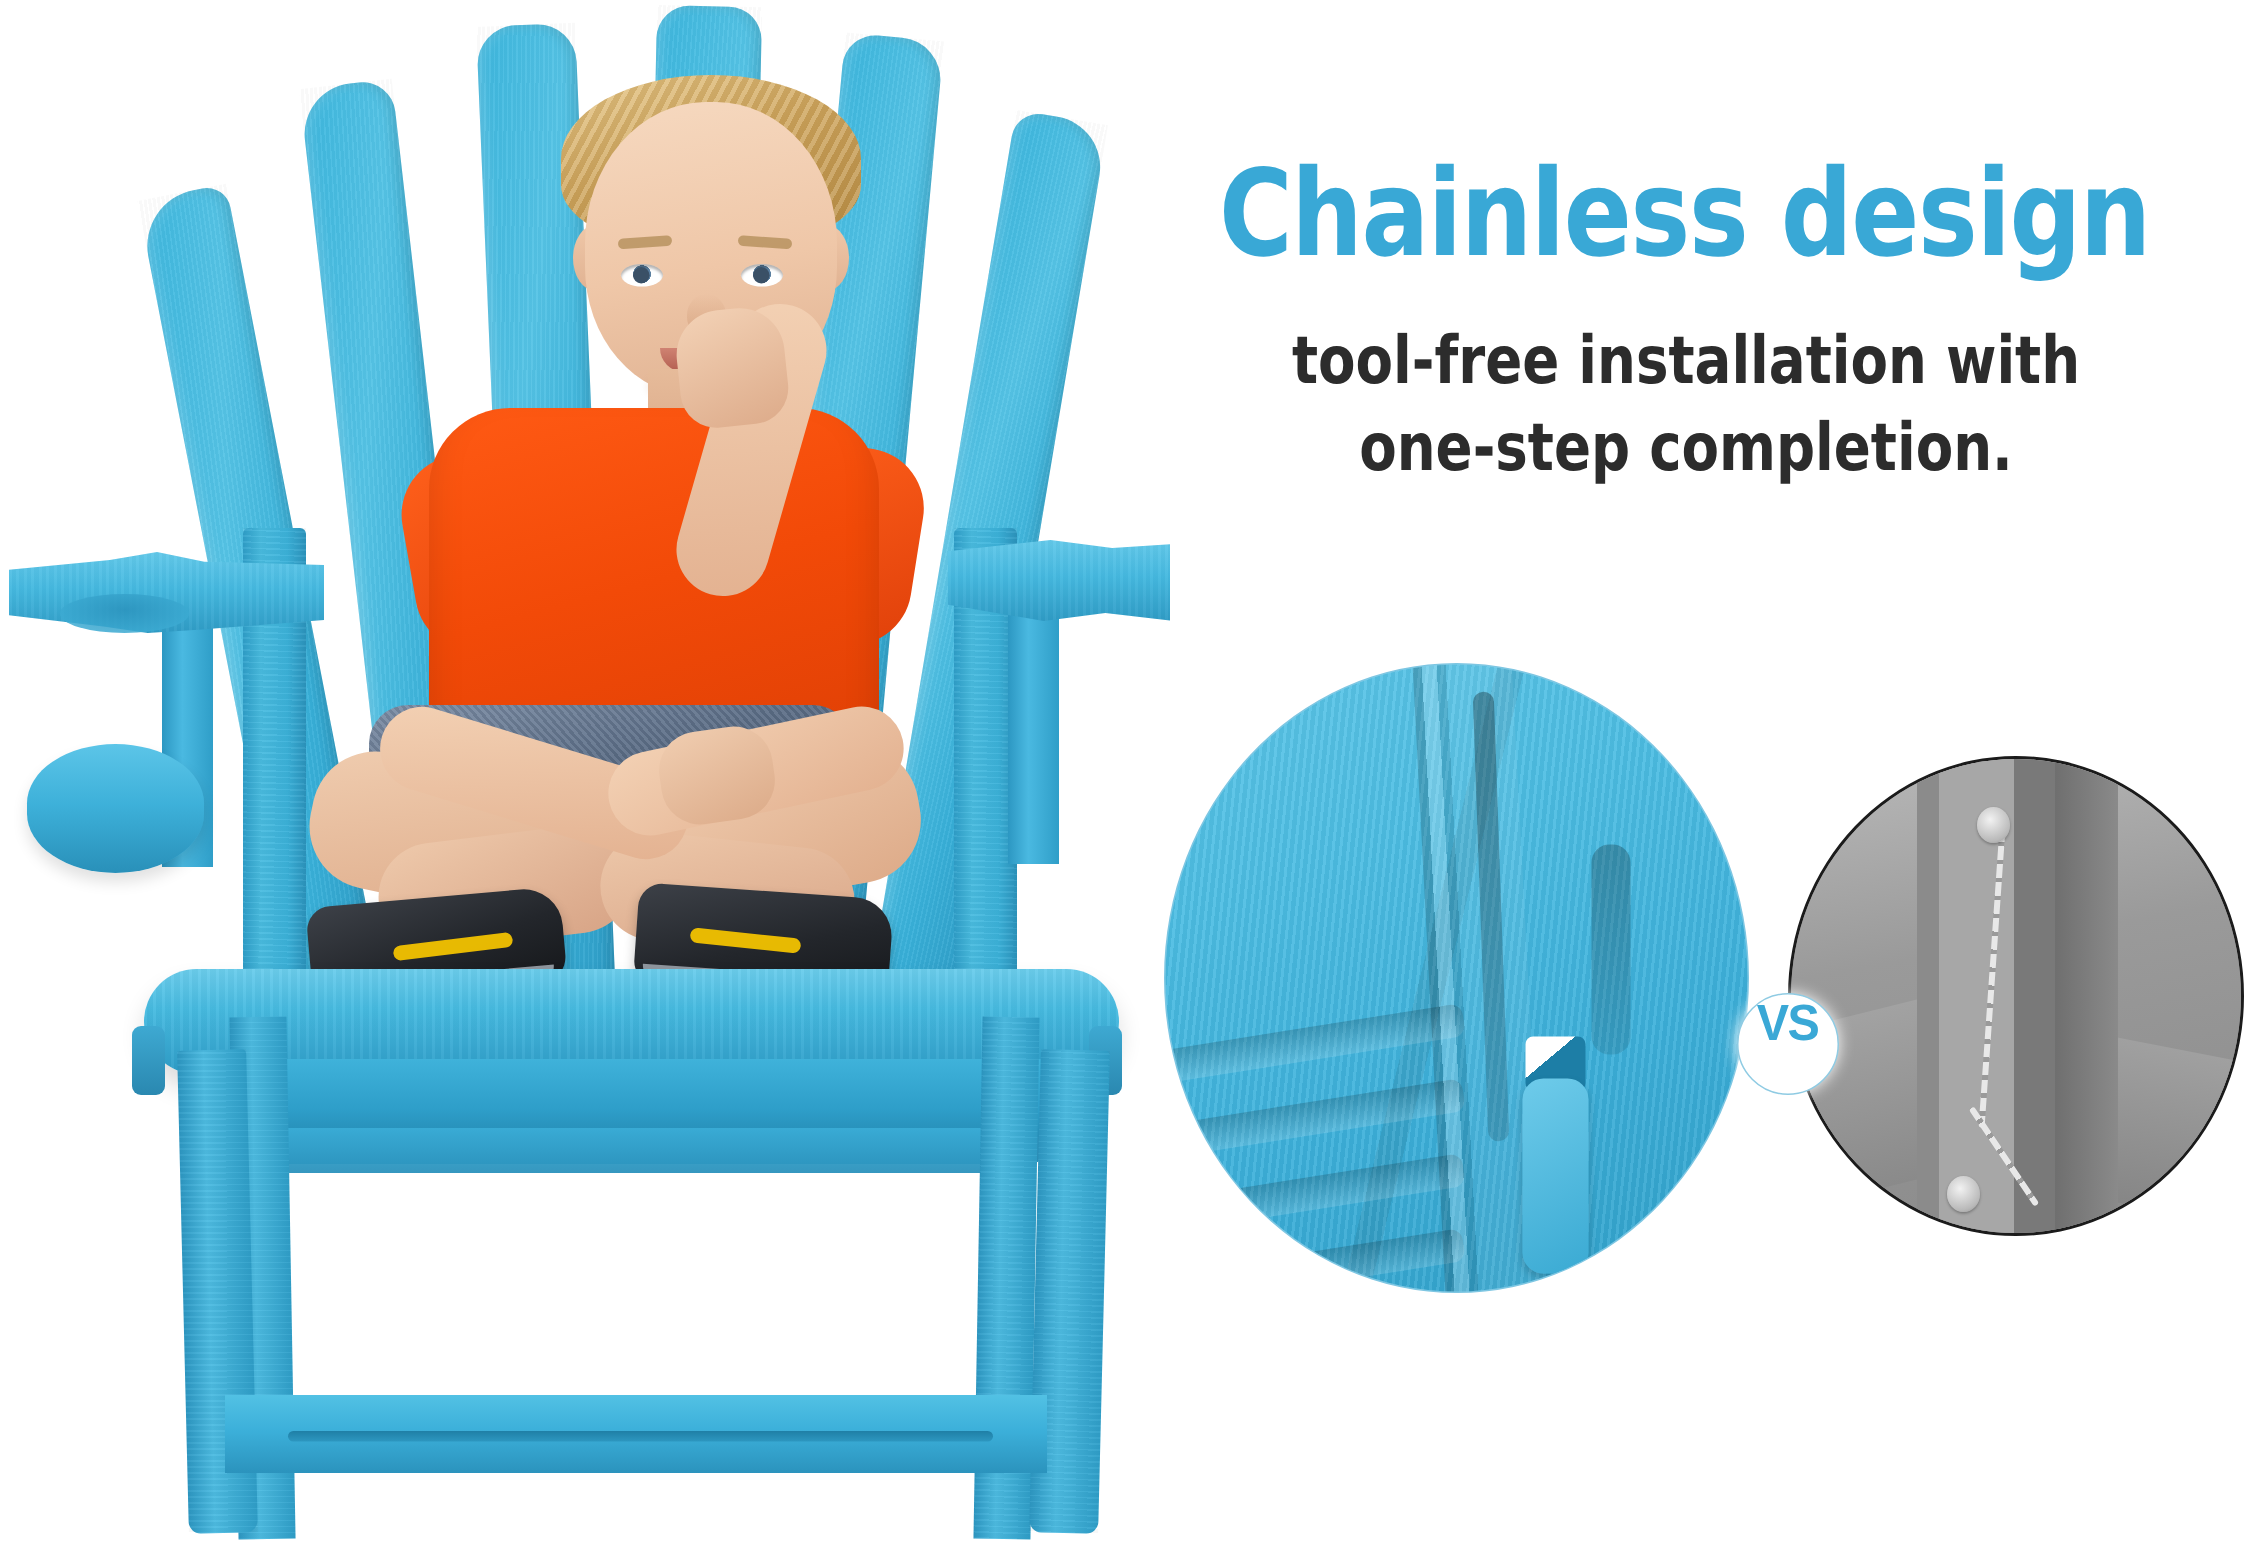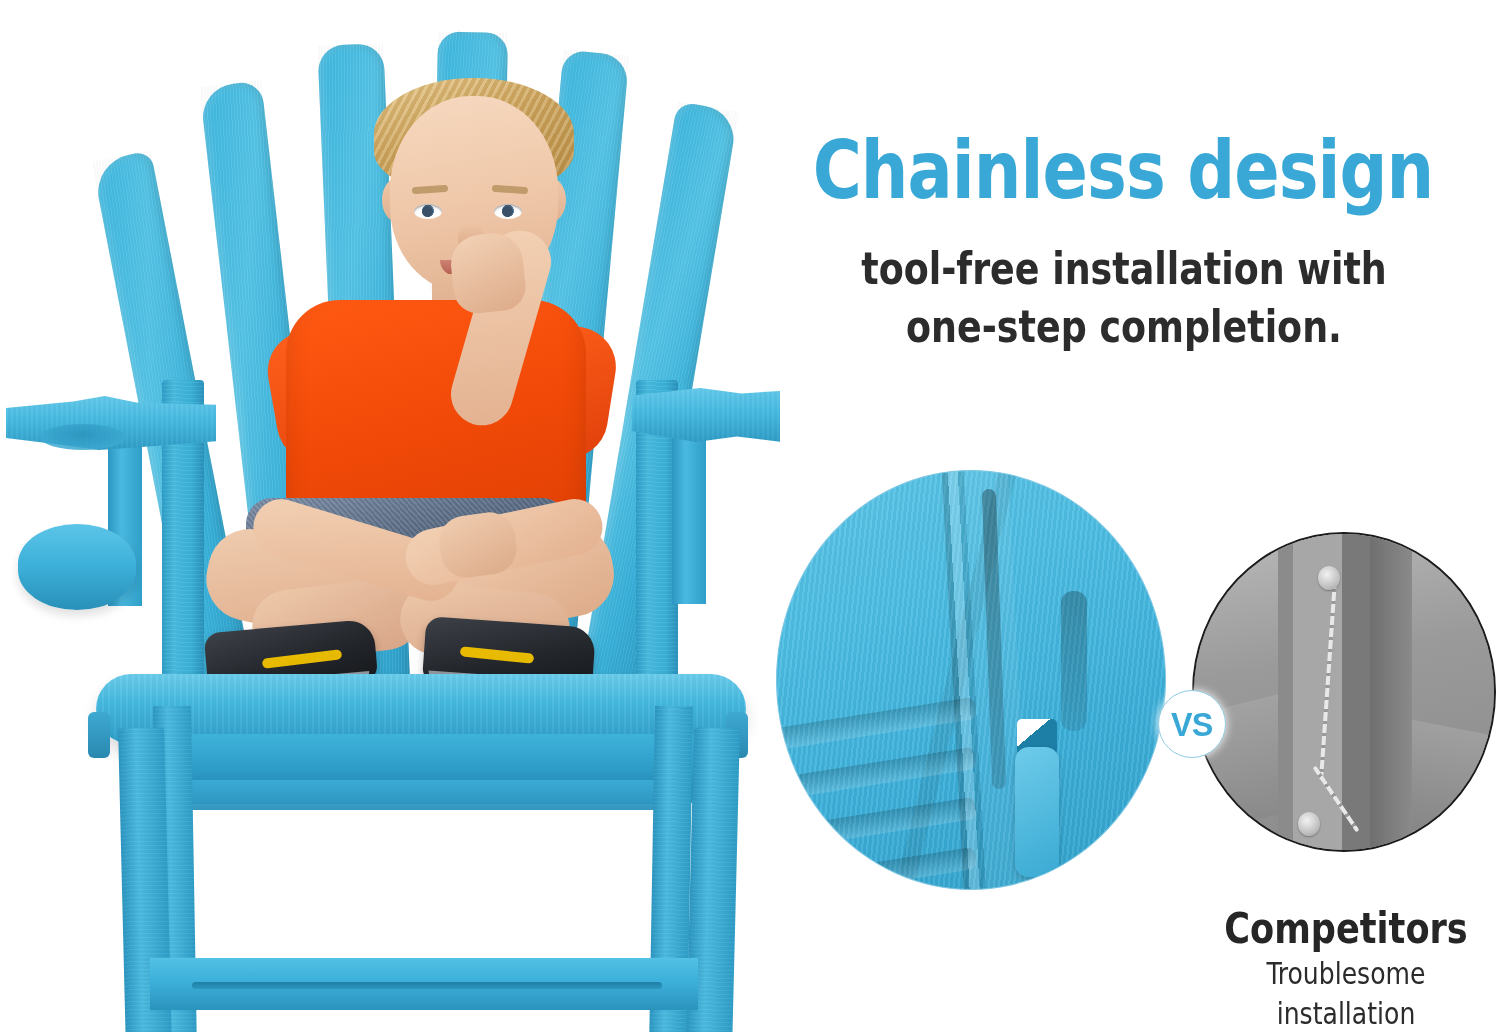--- a/index.html
+++ b/index.html
@@ -1,21 +1,21 @@
 <!DOCTYPE html>
 <html><head>
 <meta charset="utf-8">
 <style>
   html,body{margin:0;padding:0;background:#fff;}
   body{
     width:1500px;height:1032px;overflow:hidden;position:relative;
     font-family:"Liberation Sans", sans-serif;
     -webkit-font-smoothing:antialiased;
   }
-  .stage{position:absolute;inset:0;background:#ffffff;margin-top:28px;}
+  .stage{position:absolute;inset:0;background:#ffffff;}
 
   
   .hero{position:absolute;left:0;top:0;width:780px;height:1032px;overflow:hidden;}
 
   
   .slat{position:absolute;background:linear-gradient(100deg,#3cb6de 0%,#55c4e6 35%,#38b0d9 70%,#2e9cc6 100%);
         box-shadow: inset -4px 0 8px rgba(0,0,0,.10), inset 4px 0 8px rgba(255,255,255,.16);}
   .slat:after{content:"";position:absolute;inset:0;
       background:repeating-linear-gradient(93deg, rgba(255,255,255,.10) 0 1px, rgba(0,0,0,.045) 1px 3px);
       opacity:.55;}
@@ -217,21 +217,21 @@
   .c-chain{position:absolute;left:132px;top:46px;width:4px;height:200px;
      background:repeating-linear-gradient(180deg,#e8e8e8 0 9px,#9a9a9a 9px 12px);transform:rotate(4deg);border-radius:2px;}
   .c-chain2{position:absolute;left:140px;top:226px;width:4px;height:78px;
      background:repeating-linear-gradient(180deg,#e8e8e8 0 9px,#9a9a9a 9px 12px);transform:rotate(-34deg);border-radius:2px;}
   .c-screw{position:absolute;width:22px;height:24px;border-radius:50%;
      background:radial-gradient(circle at 40% 35%,#f2f2f2,#b9b9b9 70%,#8d8d8d);box-shadow:0 1px 2px rgba(0,0,0,.3);}
   .c-sc1{left:124px;top:32px;}
   .c-sc2{left:104px;top:278px;}
 
   .vs-badge{position:absolute;left:1158px;top:662px;width:66px;height:66px;border-radius:50%;
-     background:#ffffff;border:1.5px solid #8fcbe3;display:flex;align-items:center;justify-content:center;
+     background:#ffffff;border:1.5px solid #8fcbe3;display:flex;align-items:flex-start;justify-content:center;
      box-shadow:0 0 10px rgba(255,255,255,.95);z-index:6;}
   .vs-badge span{font-size:34px;font-weight:700;color:#3aa8d6;letter-spacing:-1px;
      font-family:"Liberation Sans Narrow","Liberation Sans",sans-serif;transform:scaleX(.95);}
 
   
   .cap-ours{position:absolute;left:780px;top:876px;width:400px;text-align:center;}
   .cap-comp{position:absolute;left:1196px;top:876px;width:300px;text-align:center;}
   .cap-title{font-size:42px;line-height:50px;font-weight:700;
      font-family:"Liberation Sans Narrow","DejaVu Sans Condensed","Liberation Sans",sans-serif;
      transform:scaleX(.93);transform-origin:50% 50%;}
@@ -351,19 +351,14 @@
     <div class="c-chain2"></div>
     <div class="c-screw c-sc1"></div>
     <div class="c-screw c-sc2"></div>
   </div>
 
   <div class="vs-badge">
     <span>VS</span>
   </div>
 
 
-  <div class="cap-comp">
-    <div class="cap-title dark">Competitors</div>
-    <div class="cap-sub reg">Troublesome</div>
-    <div class="cap-sub reg">installation</div>
-  </div>
 
 </div>
 
 </body></html>

